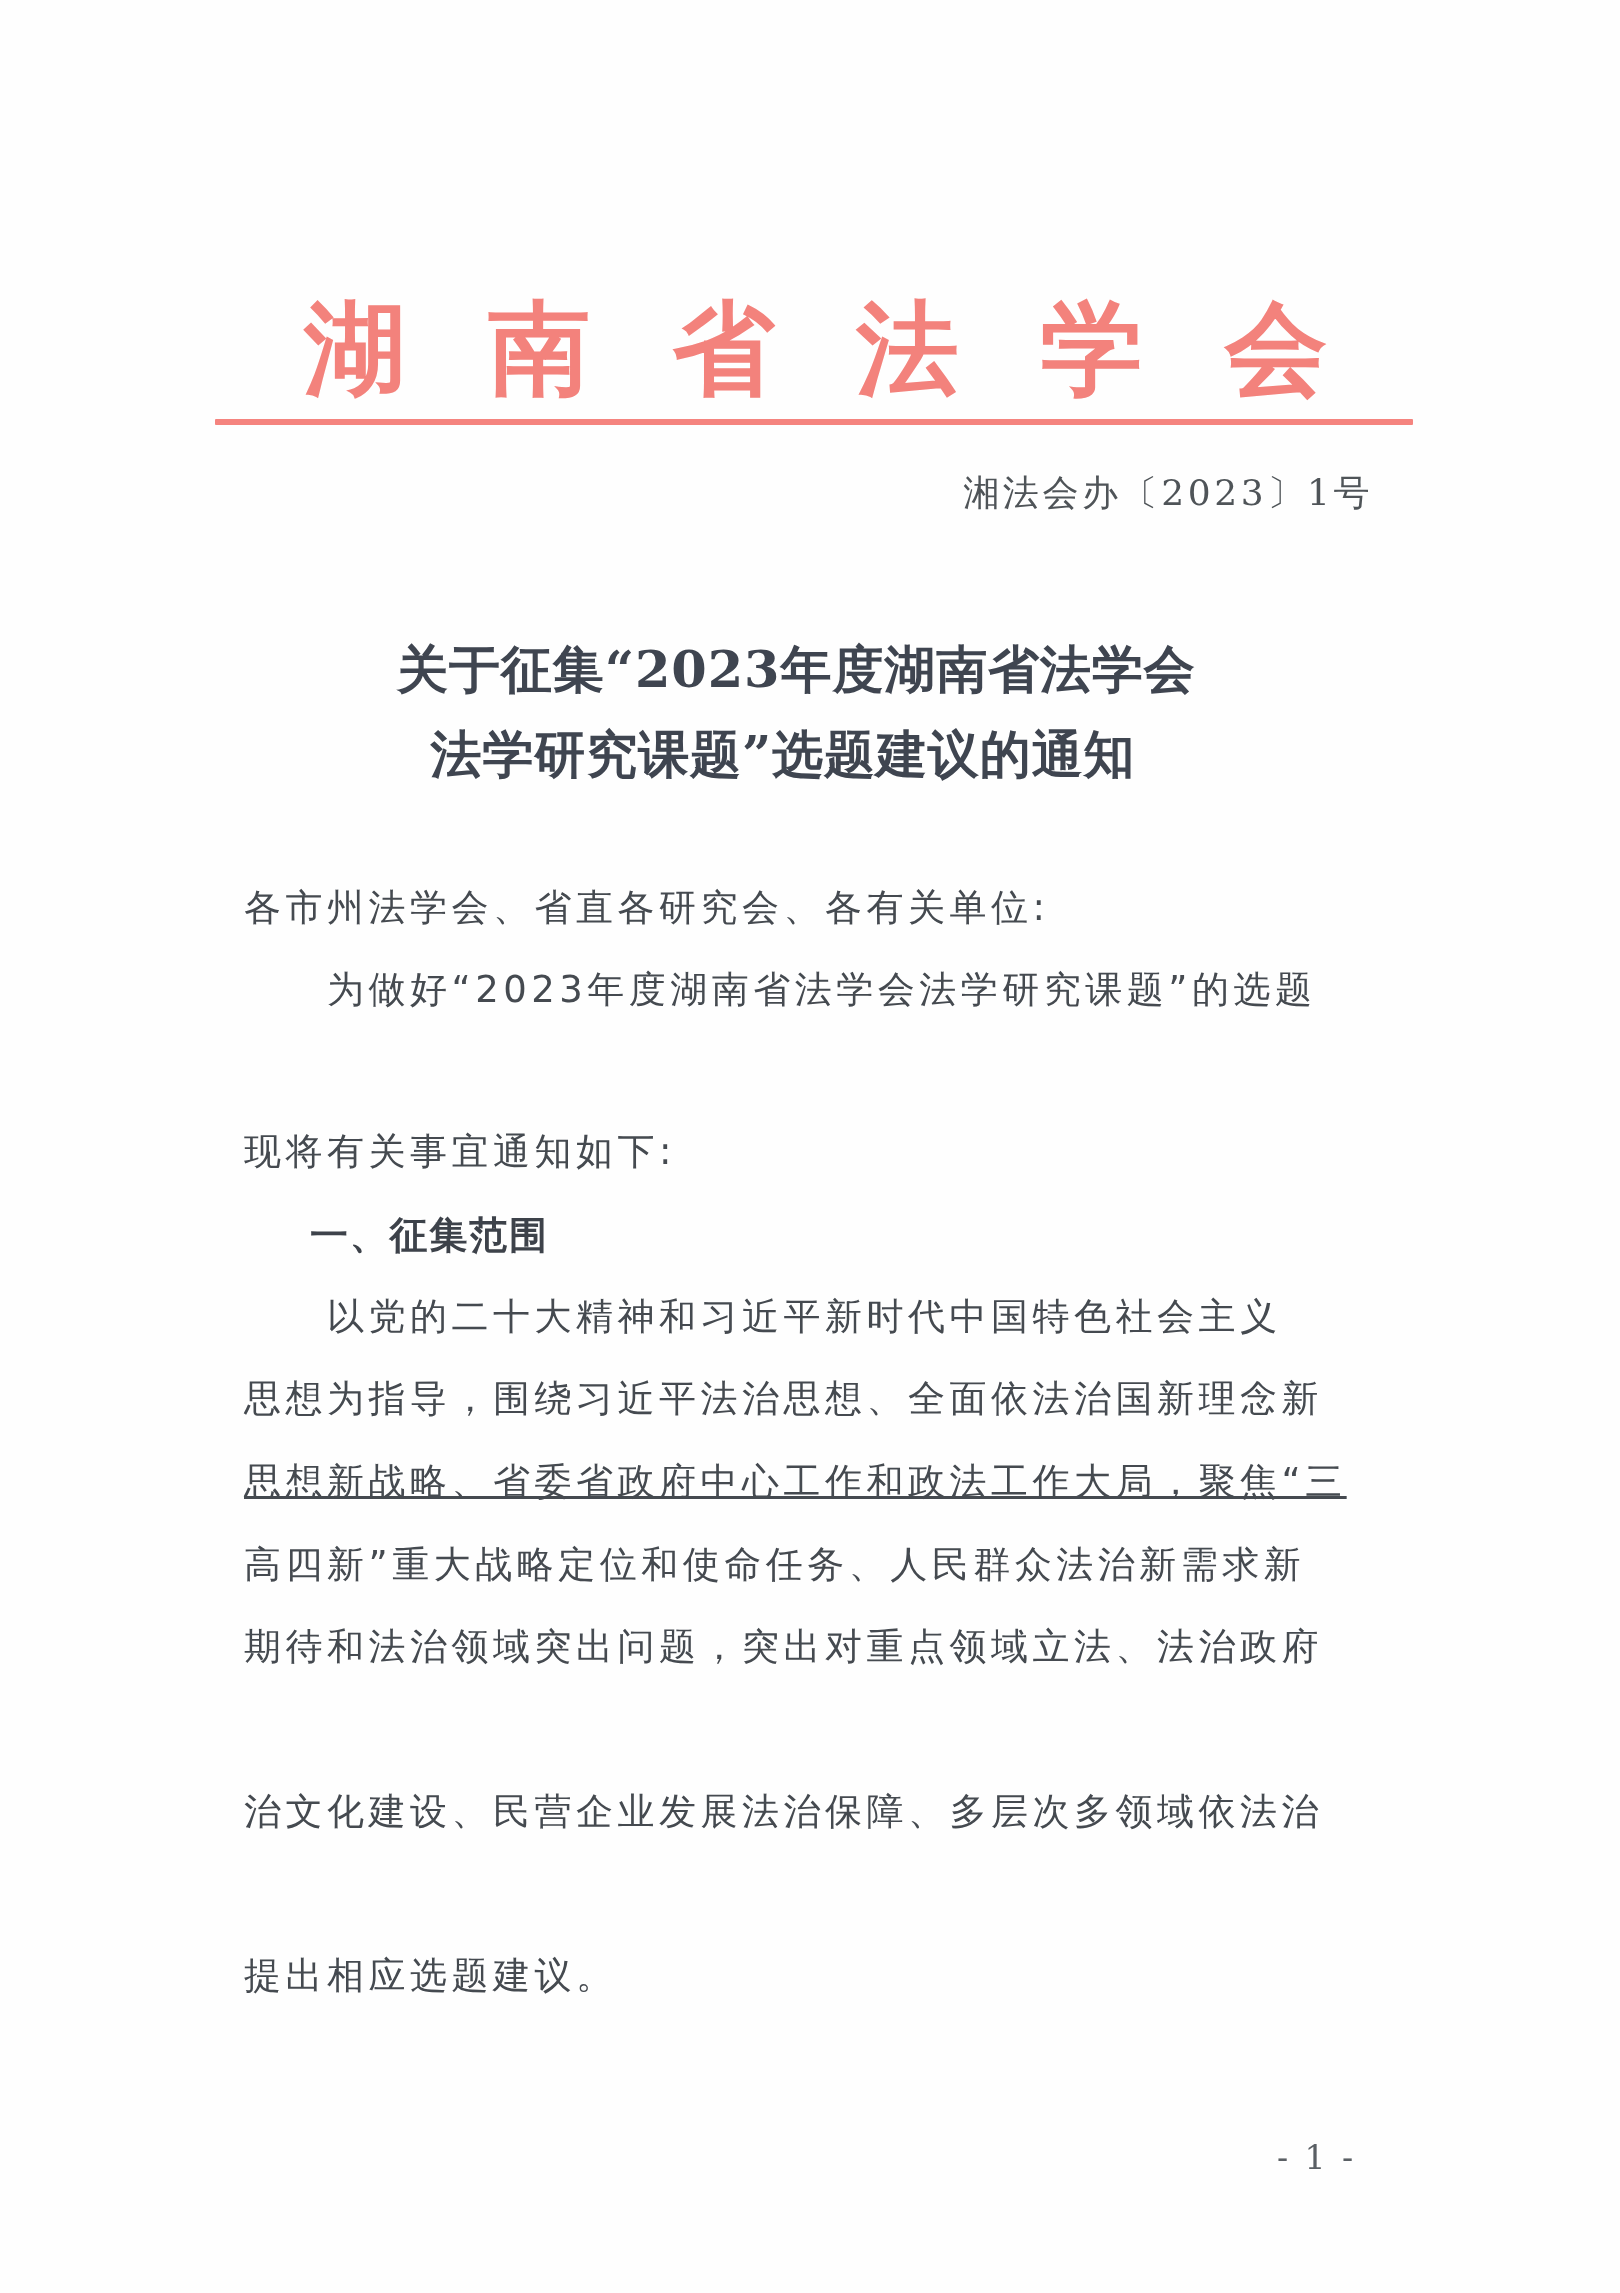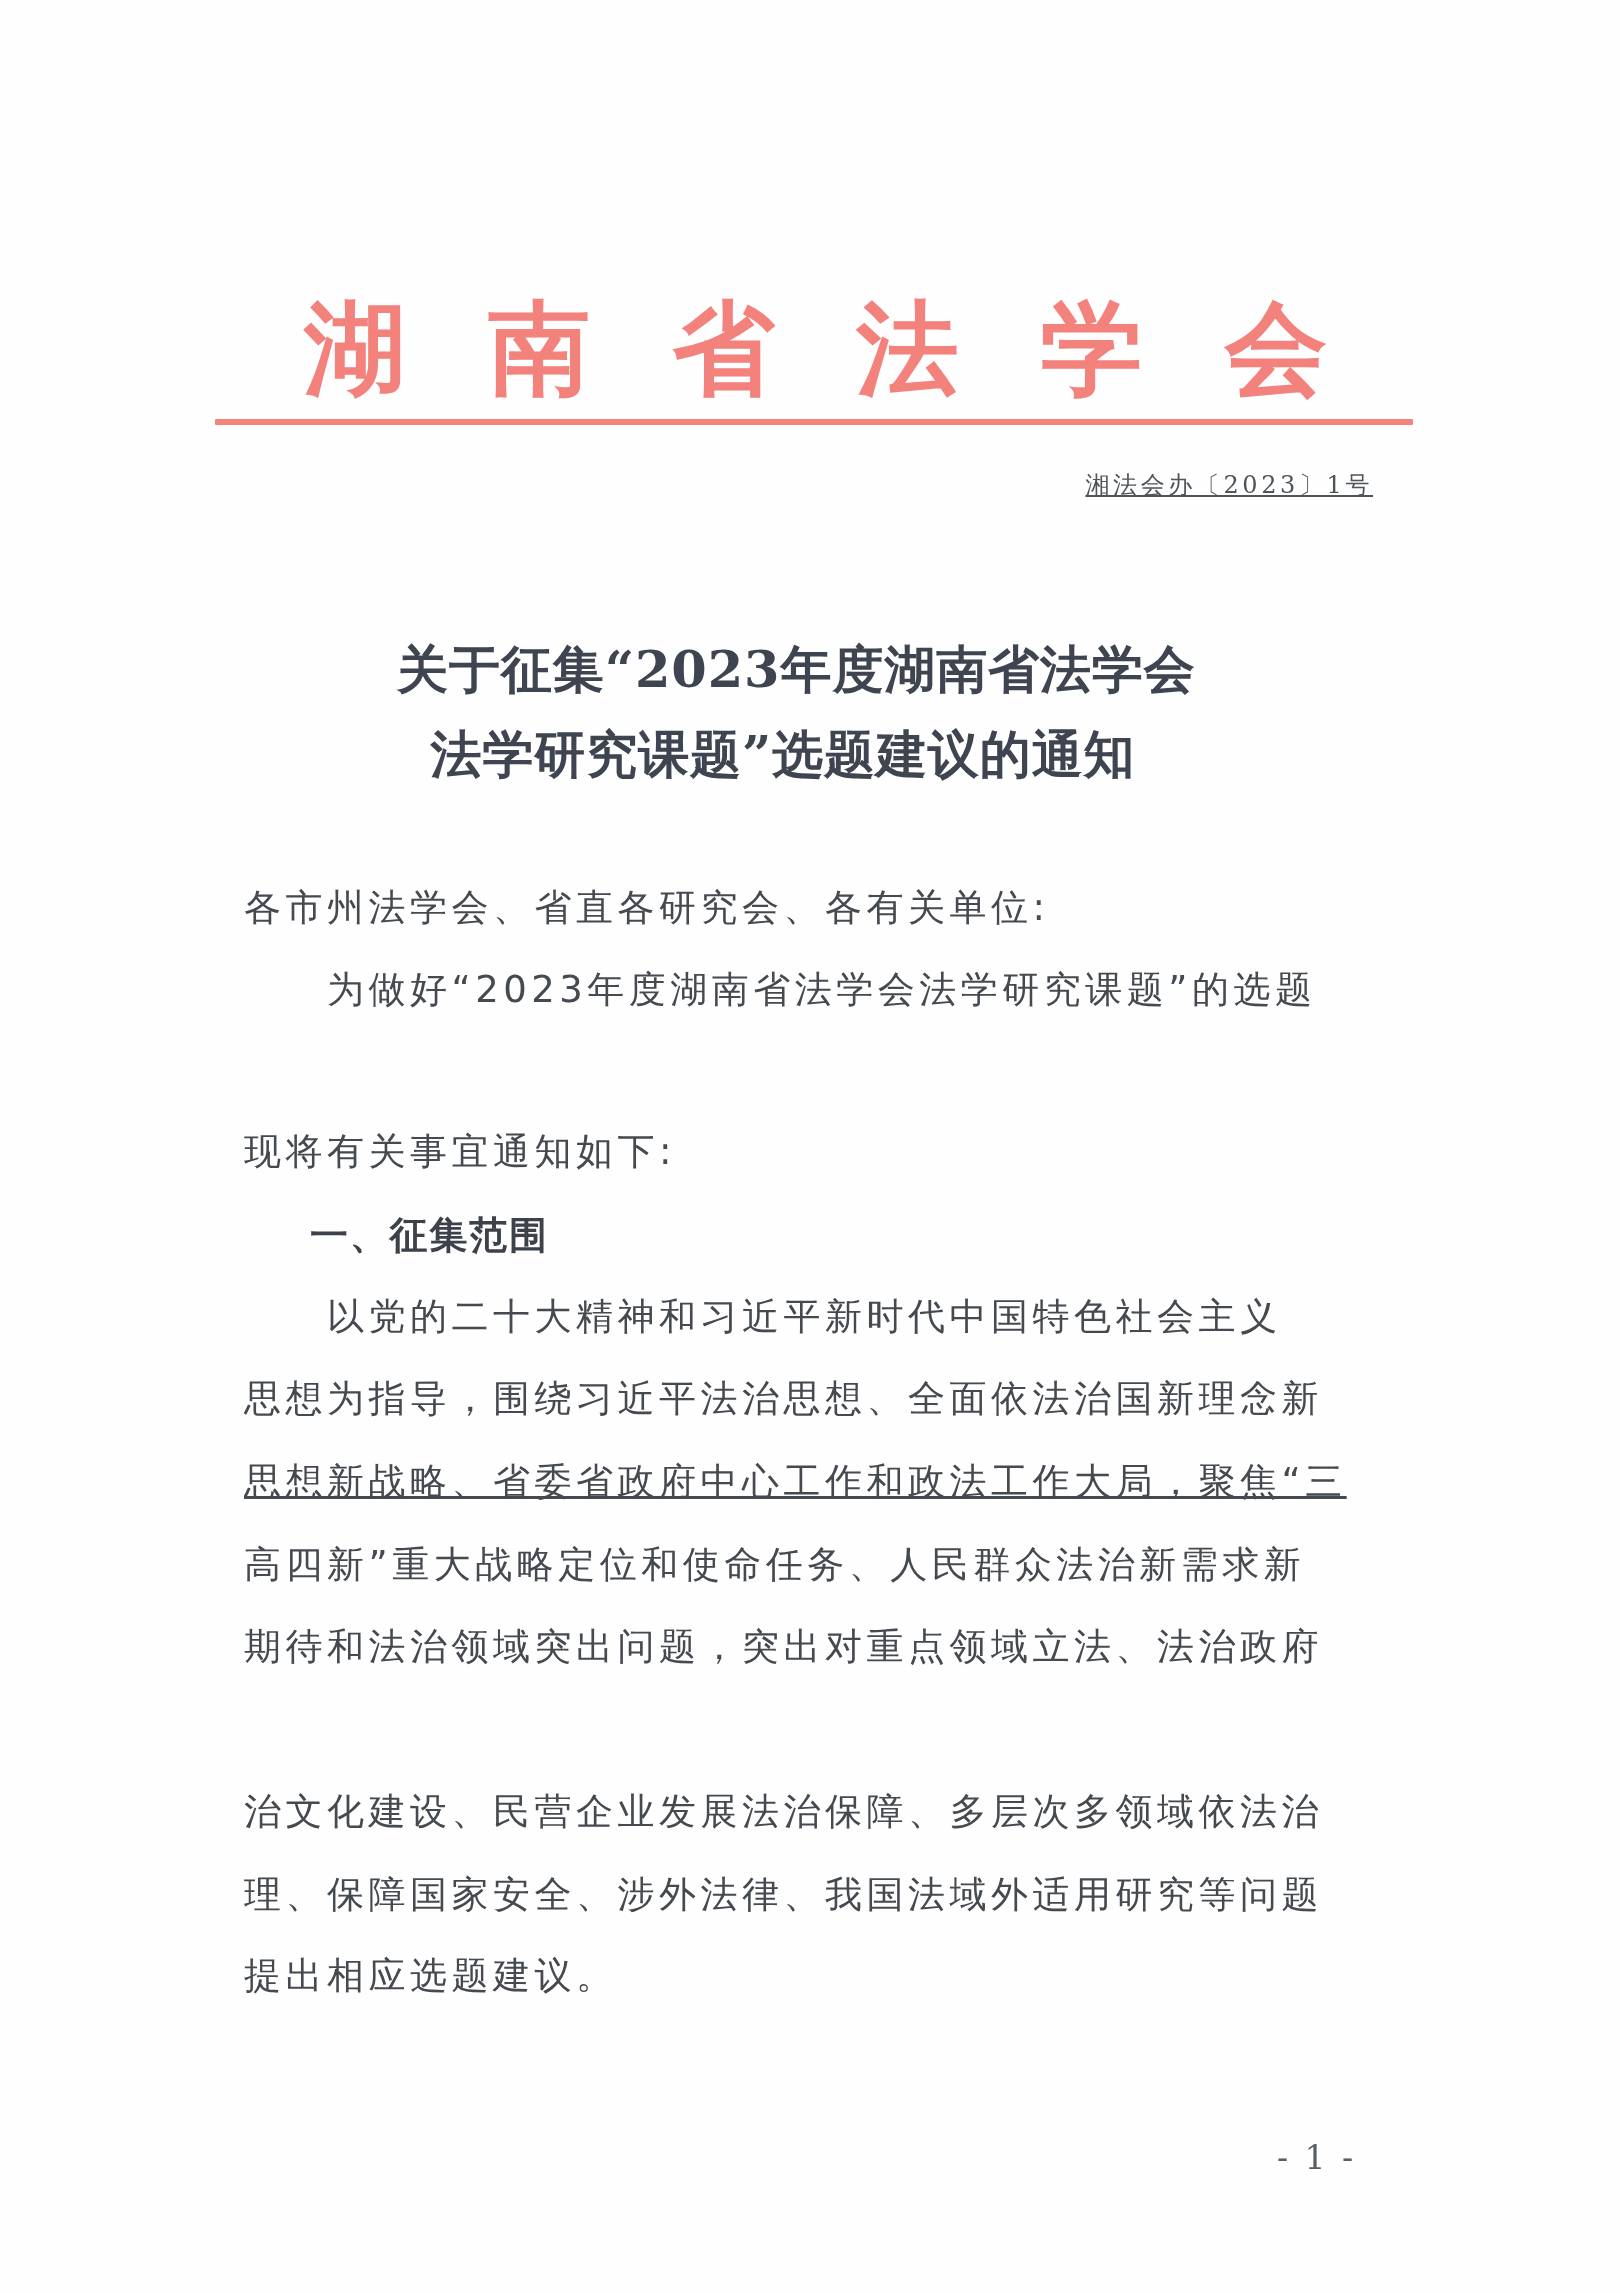--- a/index.html
+++ b/index.html
@@ -14,21 +14,21 @@
       padding: 0 82px 0 86px; box-sizing: border-box;
     }
     .masthead span { display: inline-block; }
     .red-rule {
       position: absolute; left: 215px; top: 419px; width: 1198px; height: 6.4px;
       background: #f5847f; border-radius: 0.9px;
     }
     .doc-number {
       position: absolute; right: 247px; top: 469px;
       font-family: "DejaVu Serif", "Liberation Serif", serif;
-      font-size: 24px; color: #4f5458; letter-spacing: 3.6px; text-decoration: underline;
+      font-size: 36px; color: #4f5458; letter-spacing: 3.6px;
     }
     .title {
       position: absolute; left: 0; width: 1620px; text-align: center;
       font-family: "DejaVu Serif", "Liberation Serif", serif; font-weight: bold;
       font-size: 51px; color: #3f4550; letter-spacing: 0.9px;
     }
     .title.l1 { top: 636px; left: -13.6px; }
     .title.l2 { top: 721px; left: -27px; }
 
     .body-text {
@@ -75,18 +75,17 @@
   <div class="body-text" style="top:1133px;">现将有关事宜通知如下:</div>
 
   <div class="heading" style="top:1216px;">一、征集范围</div>
 
   <div class="body-text indent" style="top:1298px;">以党的二十大精神和习近平新时代中国特色社会主义</div>
   <div class="body-text" style="top:1380px;">思想为指导，围绕习近平法治思想、全面依法治国新理念新</div>
   <div class="body-text" style="top:1463px;text-decoration:underline;">思想新战略、省委省政府中心工作和政法工作大局，聚焦“三</div>
   <div class="body-text" style="top:1628px;">期待和法治领域突出问题，突出对重点领域立法、法治政府</div>
   <div class="body-text" style="top:1546px;">高四新”重大战略定位和使命任务、人民群众法治新需求新</div>
   <div class="body-text" style="top:1793px;">治文化建设、民营企业发展法治保障、多层次多领域依法治</div>
-  <div class="body-text" style="top:1876px;">理、保障国家安全、涉外法律、我国法域外适用研究等问题</div>
   <div class="body-text" style="top:1957px;">提出相应选题建议。</div>
 
   <div class="page-number">-1-</div>
 </div>
 
 
 </body></html>

